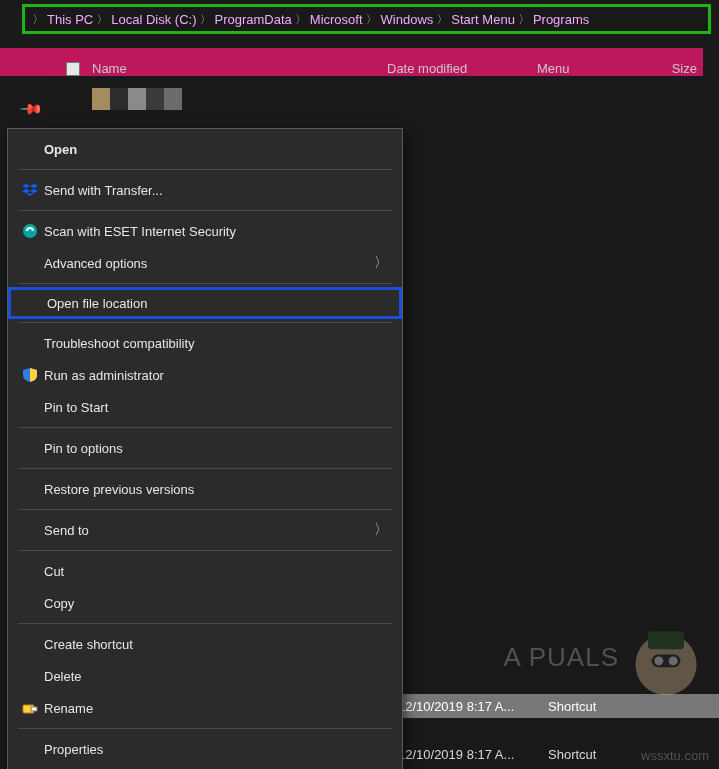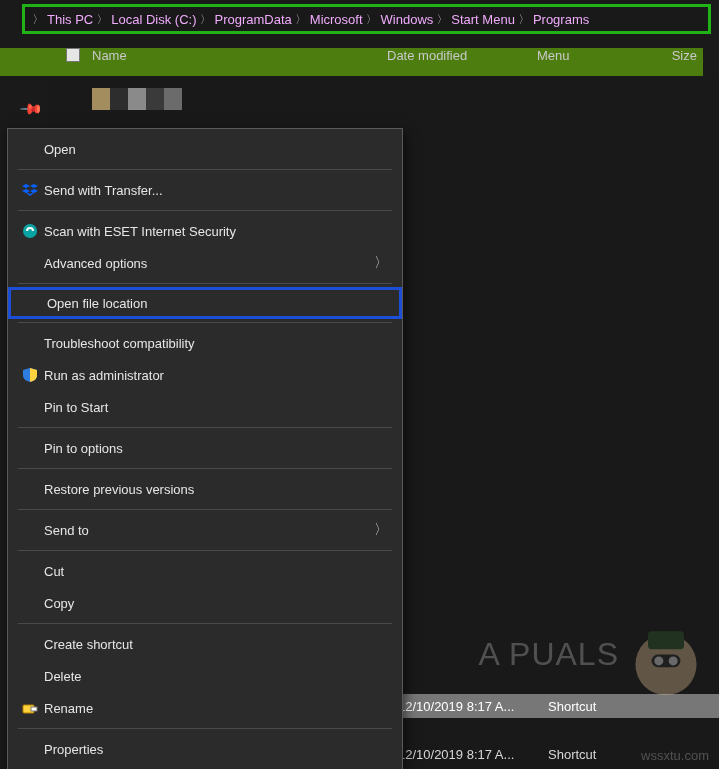--- a/index.html
+++ b/index.html
@@ -34,23 +34,23 @@
   }
   .bc-item { color: #f0abfc; padding: 0 2px; cursor: pointer; }
 
   
   .col-headers {
     position: absolute;
     top: 48px;
     left: 0;
     right: 16px;
     height: 28px;
-    background: #4d7c0f;
+    background: #be185d;
     display: flex;
-    align-items: flex-start;
+    align-items: flex-end;
     color: #c9c9c9;
     font-size: 13px;
   }
   .col-headers .cb {
     margin-left: 66px;
     width: 14px; height: 14px;
     border: 1px solid #777;
     background: #e6e6e6;
   }
   .col-name  { margin-left: 12px; flex: 0 0 295px; }
@@ -104,21 +104,21 @@
     width: 28px; flex: 0 0 28px;
     display: flex; align-items: center; justify-content: center;
     font-size: 14px;
   }
   .ctx-label { flex: 1; }
   .ctx-arrow { color: #c4c4c4; font-size: 14px; }
   .ctx-sep {
     height: 1px; background: #4a4a4a;
     margin: 4px 10px;
   }
-  .ctx-bold .ctx-label { font-weight: 400; }
+  .ctx-bold .ctx-label { font-weight: 700; }
   .ctx-hl {
     border: 3px solid #1d4ed8;
     margin: -1px 0;
   }
 
   
   .rows {
     position: absolute;
     left: 48px;
     right: 0;
@@ -165,21 +165,21 @@
     position: absolute;
     right: 8px; bottom: 64px;
     width: 90px; height: 90px;
     opacity: .35;
     pointer-events: none;
   }
   .wm-text {
     position: absolute;
     right: 100px;
     bottom: 96px;
-    font-size: 32px;
+    font-size: 26px;
     color: #b7b7b7;
     opacity: .35;
     letter-spacing: 1px;
     pointer-events: none;
   }
   .wm-src {
     position: absolute;
     right: 10px;
     bottom: 6px;
     font-size: 13px;

